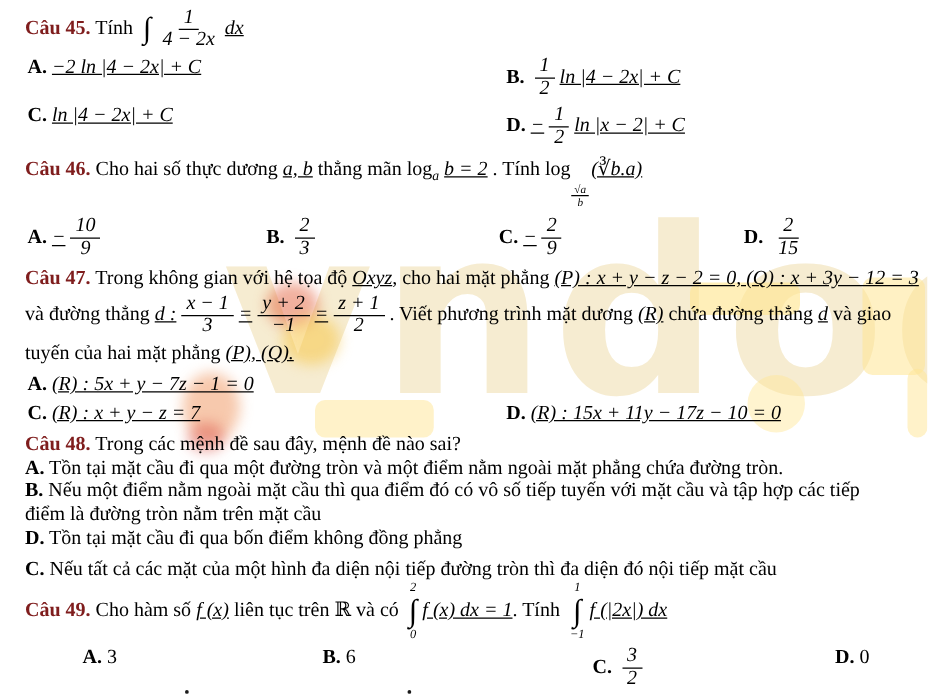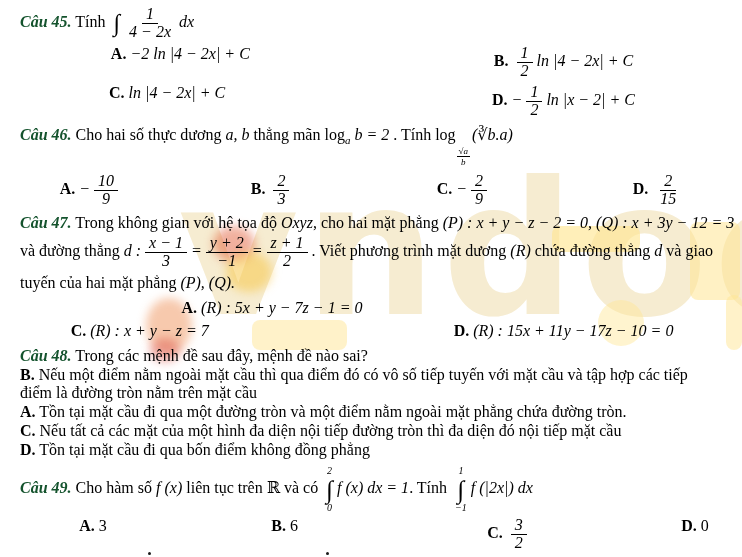--- a/index.html
+++ b/index.html
@@ -26,44 +26,44 @@
   .p4 { left:598px; top:300px; width:46px; height:46px; border-radius:50%; opacity:.45; }
   .p5 { left:726px; top:295px; width:16px; height:55px; opacity:.5; }
   .wm-blob { position:absolute; border-radius:50%; filter:blur(5px); }
   .b1 { left:213px; top:226px; width:42px; height:36px; background:rgba(225,80,40,.45); }
   .b2 { left:226px; top:252px; width:46px; height:40px; background:rgba(248,196,60,.5); }
   .b3 { left:146px; top:298px; width:46px; height:55px; background:rgba(235,120,50,.4); }
   .b4 { left:150px; top:338px; width:30px; height:24px; background:rgba(215,60,50,.4); }
 
   
   .content { position:relative; z-index:1; padding:6px 20px 0 20px; }
-  .red { color:#14532d;font-style:italic; }
+  .red { color:#7f1d1d; }
   b { font-weight:bold; }
-  .math { font-style:italic; }
+  .math { font-style:italic;text-decoration:underline; }
   .nowrap { white-space:nowrap; }
 
   .frac { display:inline-flex; flex-direction:column; align-items:center;
           vertical-align:middle; margin:0 4px; line-height:1.06; font-style:italic; }
   .frac .fnum { padding:0 4px; border-bottom:1px solid #000; }
   .frac .fden { padding:0 4px; }
 
   .intsym { font-size:24px; font-style:normal; vertical-align:middle; margin:0 1px 0 4px; }
 
   .defint { display:inline-flex; flex-direction:column; align-items:center;
             vertical-align:middle; line-height:1; margin:0 4px; }
   .defint .bnd { font-size:10px; font-style:italic; }
   .defint .isym { font-size:25px; padding:1px 0; }
 
   .sub { font-size:11px; font-style:italic; vertical-align:-4px; }
   .subfrac { display:inline-flex; flex-direction:column; align-items:center;
              font-size:9px; line-height:1.15; vertical-align:-14px; margin:0 2px 0 1px; font-style:italic; }
   .subfrac .fnum { border-bottom:1px solid #000; padding:0 2px; }
   .subfrac .fden { padding:0 2px; }
 
-  .row { display:flex; align-items:flex-start;justify-content:center; }
+  .row { display:flex; align-items:flex-start; }
   .opt2 > .c1 { width:383px; }
   .opt4 > .c1 { width:191px; } .opt4 > .c2 { width:186px; } .opt4 > .c3 { width:196px; }
   .opt4b > .c1 { width:192px;margin-left:44px; } .opt4b > .c2 { width:216px; } .opt4b > .c3 { width:194px; }
   .opt { padding-left:2px; }
 
   .mb2{margin-bottom:2px;} .mb4{margin-bottom:4px;} .mb6{margin-bottom:6px;}
   .qline { line-height:1.18; }
 
   .cutdot { position:absolute; width:3px; height:3px; background:#1a1a1a; border-radius:50%; z-index:1; }
   .d1 { left:148px; top:552px; } .d2 { left:326px; top:552px; }
@@ -216,34 +216,34 @@
         </div>
       </div>
     </div>
 
     <div>
       <div class="qline">
         <b class="red">Câu 48.</b>
         <span>Trong các mệnh đề sau đây, mệnh đề nào sai?</span>
       </div>
       <div class="qline">
+        <b>A.</b>
+        <span>Tồn tại mặt cầu đi qua một đường tròn và một điểm nằm ngoài mặt phẳng chứa đường tròn.</span>
+      </div>
+      <div class="qline">
         <b>B.</b>
         <span>Nếu một điểm nằm ngoài mặt cầu thì qua điểm đó có vô số tiếp tuyến với mặt cầu và tập hợp các tiếp điểm là đường tròn nằm trên mặt cầu</span>
-      </div>
-      <div class="qline">
-        <b>A.</b>
-        <span>Tồn tại mặt cầu đi qua một đường tròn và một điểm nằm ngoài mặt phẳng chứa đường tròn.</span>
-      </div>
-      <div class="qline">
-        <b>C.</b>
-        <span>Nếu tất cả các mặt của một hình đa diện nội tiếp đường tròn thì đa diện đó nội tiếp mặt cầu</span>
       </div>
       <div class="qline mb6">
         <b>D.</b>
         <span>Tồn tại mặt cầu đi qua bốn điểm không đồng phẳng</span>
+      </div>
+      <div class="qline">
+        <b>C.</b>
+        <span>Nếu tất cả các mặt của một hình đa diện nội tiếp đường tròn thì đa diện đó nội tiếp mặt cầu</span>
       </div>
     </div>
 
     <div>
       <div class="stem nowrap mb4">
         <b class="red">Câu 49.</b>
         <span>Cho hàm số</span>
         <span class="math">f (x)</span>
         <span>liên tục trên</span>
         <span>ℝ</span>

